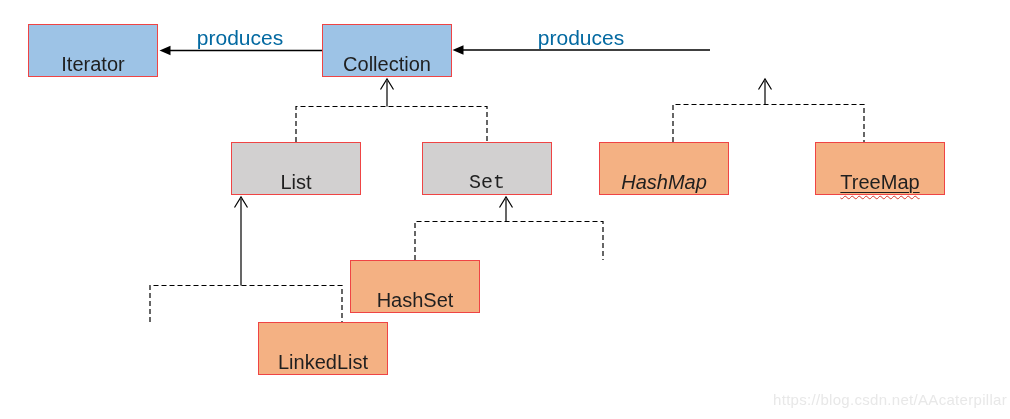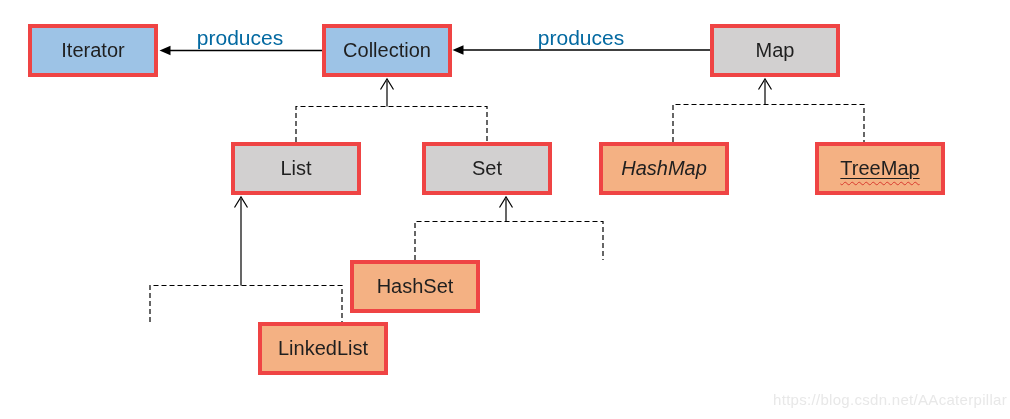--- a/index.html
+++ b/index.html
@@ -15,23 +15,23 @@
     position: absolute;
     left: 0; top: 0;
     width: 1010px; height: 419px;
     pointer-events: none;
   }
   .node {
     position: absolute;
     width: 130px;
     height: 53px;
     box-sizing: border-box;
-    border: 4px solid #ef4444;
+    border: 1px solid #ef4444;
     display: flex;
-    align-items: center;
+    align-items: flex-end;
     justify-content: center;
     font-size: 20px;
     color: #1f1f1f;
     white-space: nowrap;
   }
   .node.blue   { background: #9DC3E6; }
   .node.gray   { background: #D2D0D0; }
   .node.orange { background: #F4B183; }
   .wavy {
     text-decoration-line: underline;
@@ -116,29 +116,26 @@
   <div class="edge-label two">produces</div>
 
   <div class="node blue" style="left:28px; top:24px;">
     <span>Iterator</span>
   </div>
 
   <div class="node blue" style="left:322px; top:24px;">
     <span>Collection</span>
   </div>
 
-  <div class="node gray" style="left:710px; top:24px;">
-    <span>Map</span>
-  </div>
 
   <div class="node gray" style="left:231px; top:142px;">
     <span>List</span>
   </div>
 
-  <div class="node gray" style="left:422px; top:142px;">
+  <div class="node gray" style="left:422px; top:142px;font-family:Liberation Mono, monospace;">
     <span>Set</span>
   </div>
 
   <div class="node orange" style="left:599px; top:142px;font-style:italic;">
     <span>HashMap</span>
   </div>
 
   <div class="node orange" style="left:815px; top:142px;">
     <span class="wavy"><span class="usolid">TreeMap</span></span>
   </div>

